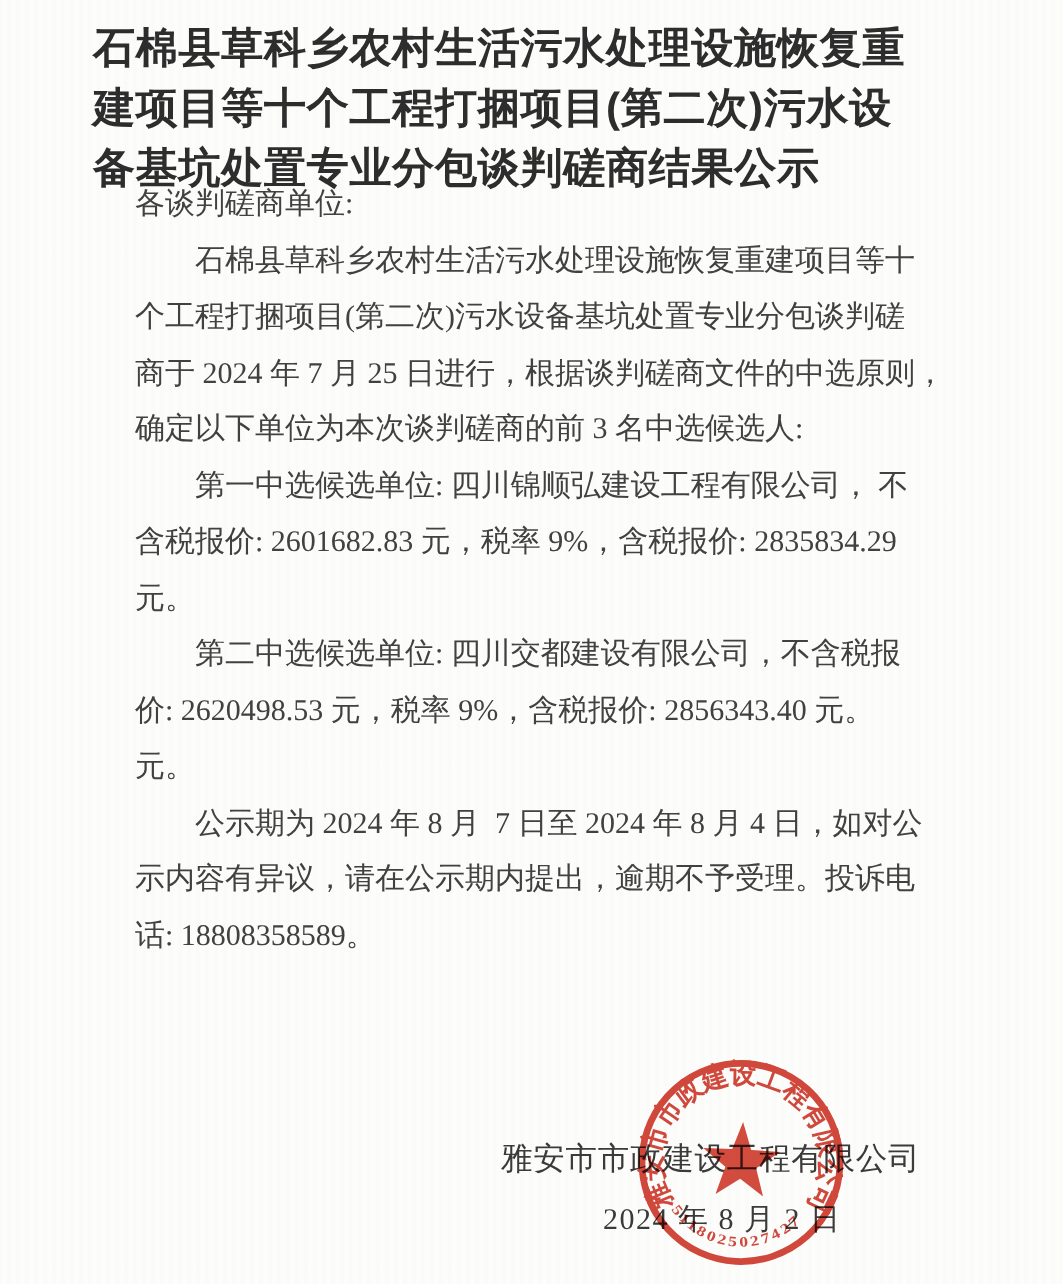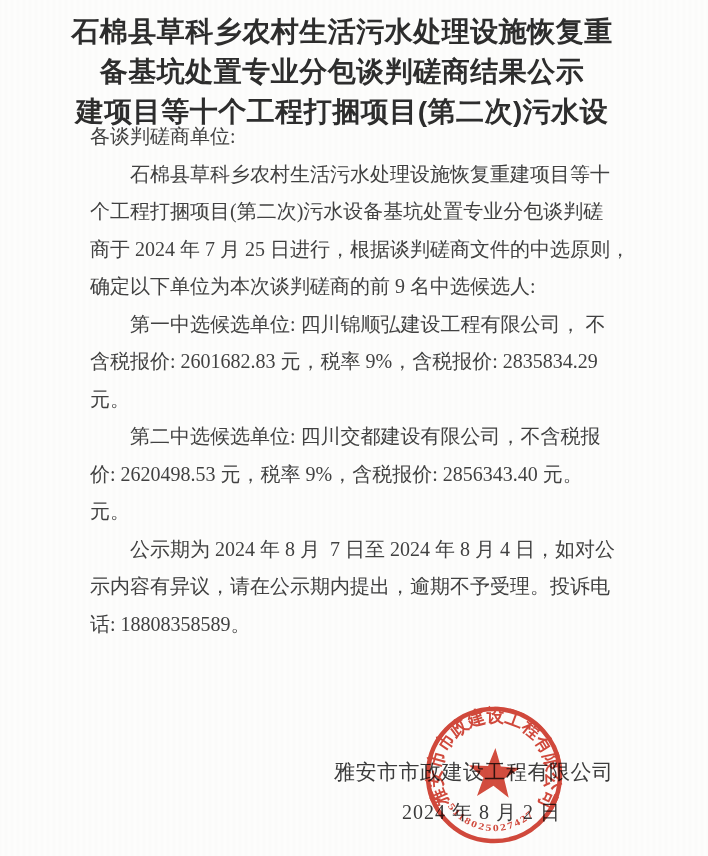--- a/index.html
+++ b/index.html
@@ -13,22 +13,22 @@
     width:708px; height:856px;
     background:#fdfdfc;
     background-image:repeating-linear-gradient(
       90deg,
       rgba(0,0,0,0.012) 0px, rgba(0,0,0,0) 3px, rgba(0,0,0,0.012) 6px);
     overflow:hidden;
     color:#3f3f3f;
   }
   .title {
     position:absolute;
-    top:12px; left:42px; width:600px;
-    text-align:center;
+    top:12px; left:62px; width:600px;
+    text-align:left;
     font-family:"Liberation Sans","DejaVu Sans",sans-serif;
     font-weight:700;
     font-size:28px;
     line-height:40px;
     letter-spacing:0.5px;
     color:#2d2d2d;
   }
   .body-text {
     position:absolute;
     top:118px; left:90px; width:572px;
@@ -75,30 +75,30 @@
   .seal .arc-company { font-size:19px; }
   .seal .arc-number { font-size:9.5px; letter-spacing:1.5px; }
 </style>
 </head>
 <body>
 
 <div class="page">
 
   <div class="title">
     <div>石棉县草科乡农村生活污水处理设施恢复重</div>
+    <div>建项目等十个工程打捆项目(第二次)污水设</div>
     <div>备基坑处置专业分包谈判磋商结果公示</div>
-    <div>建项目等十个工程打捆项目(第二次)污水设</div>
   </div>
 
   <div class="body-text">
     <div class="line">各谈判磋商单位:</div>
     <div class="line indent">石棉县草科乡农村生活污水处理设施恢复重建项目等十</div>
     <div class="line">个工程打捆项目(第二次)污水设备基坑处置专业分包谈判磋</div>
     <div class="line">商于 2024 年 7 月 25 日进行，根据谈判磋商文件的中选原则，</div>
-    <div class="line">确定以下单位为本次谈判磋商的前 9 名中选候选人:</div>
+    <div class="line">确定以下单位为本次谈判磋商的前 3 名中选候选人:</div>
     <div class="line indent">第一中选候选单位: 四川锦顺弘建设工程有限公司， 不</div>
     <div class="line">含税报价: 2601682.83 元，税率 9%，含税报价: 2835834.29</div>
     <div class="line">元。</div>
     <div class="line indent">第二中选候选单位: 四川交都建设有限公司，不含税报</div>
     <div class="line">价: 2620498.53 元，税率 9%，含税报价: 2856343.40 元。</div>
     <div class="line">元。</div>
     <div class="line indent">公示期为 2024 年 8 月  7 日至 2024 年 8 月 4 日，如对公</div>
     <div class="line">示内容有异议，请在公示期内提出，逾期不予受理。投诉电</div>
     <div class="line">话: 18808358589。</div>
   </div>

